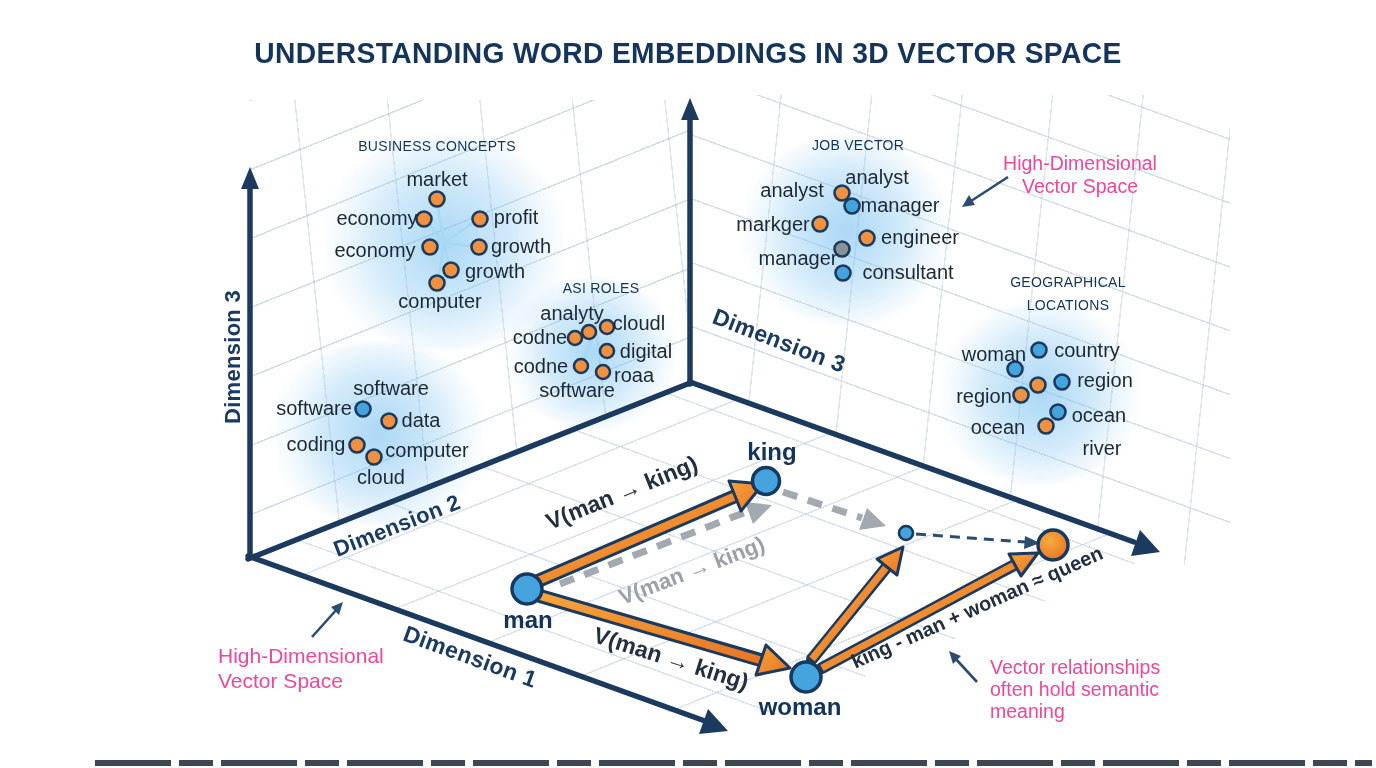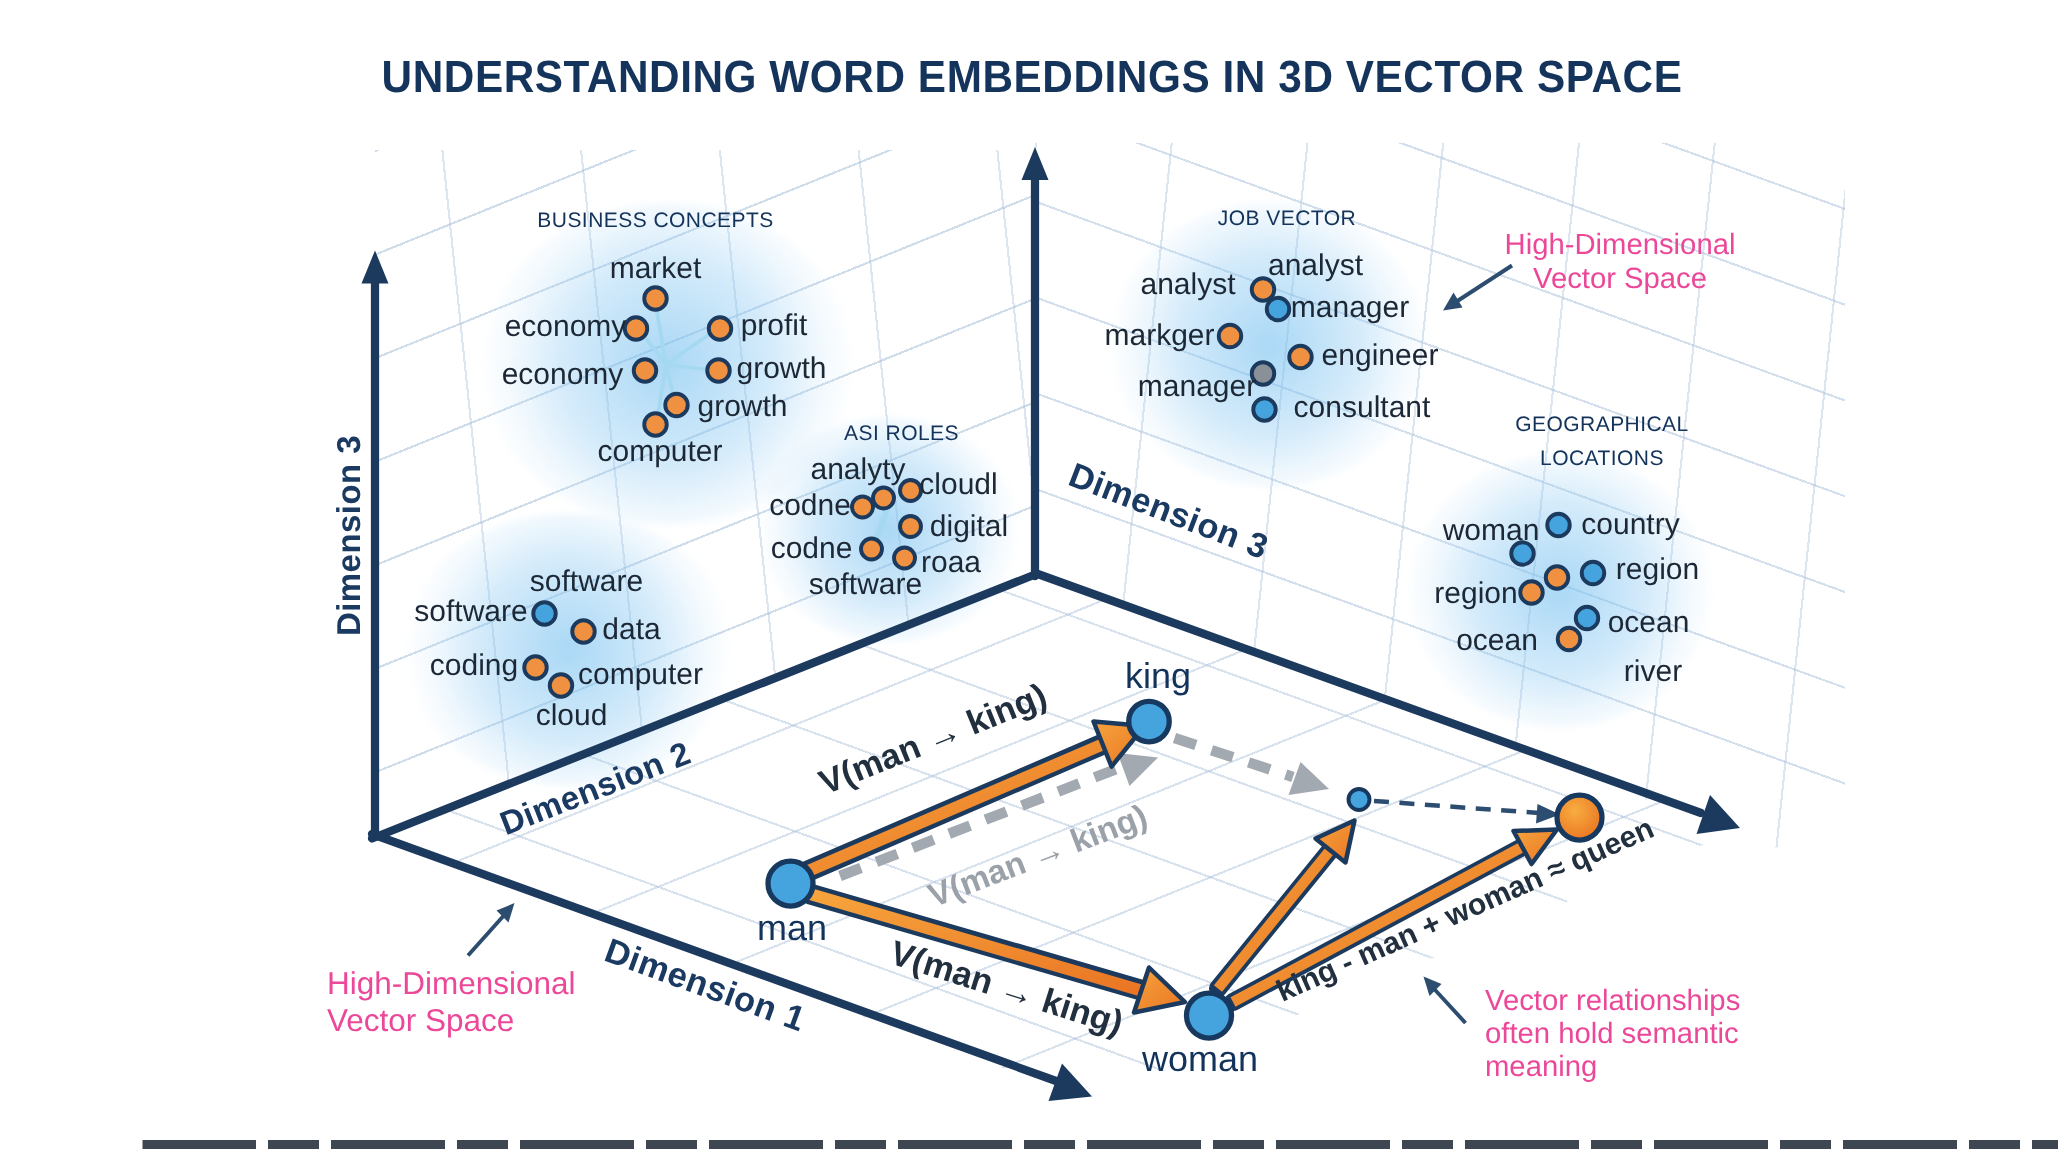--- a/index.html
+++ b/index.html
@@ -21,21 +21,21 @@
     background:
       repeating-linear-gradient(20deg,  rgba(168,192,218,.45) 0 1.4px, transparent 1.4px 66px),
       repeating-linear-gradient(158deg, rgba(168,192,218,.45) 0 1.4px, transparent 1.4px 66px);}
   .glow{position:absolute;border-radius:50%;pointer-events:none;filter:blur(2px);
     background:radial-gradient(circle, rgba(118,192,240,.62) 0%, rgba(142,202,243,.38) 42%,
                rgba(185,222,247,.18) 63%, rgba(255,255,255,0) 76%);}
   svg{position:absolute;left:0;top:0;}
   .lbl{position:absolute;transform:translate(-50%,-50%);font-size:20px;color:#1d2836;
        white-space:nowrap;line-height:1.1;}
   .ctitle{font-weight:normal;font-size:14px;color:#13335b;letter-spacing:.3px;}
-  .big{font-weight:normal;font-size:24px;color:#13335b;}
+  .big{font-weight:bold;font-size:24px;color:#13335b;}
   .dimlbl{font-weight:bold;font-size:22px;color:#1b3a62;letter-spacing:.3px;}
   .vlbl{font-weight:bold;font-size:23px;color:#212f3e;}
   .ghost{color:#9aa1a9;font-size:22px;}
   .eq{font-size:20px;}
   .ann{font-size:19.5px;color:#ec4899;}
   .left-anchor{transform:translate(0,-50%);}
   .title{left:688px;top:52px;font-weight:bold;font-size:30px;color:#14345c;letter-spacing:.4px;
          transform:translate(-50%,-50%) scaleX(.94);}
   #bottom-dashes{position:absolute;left:95px;right:4px;top:760px;height:6px;opacity:.88;
     background:

